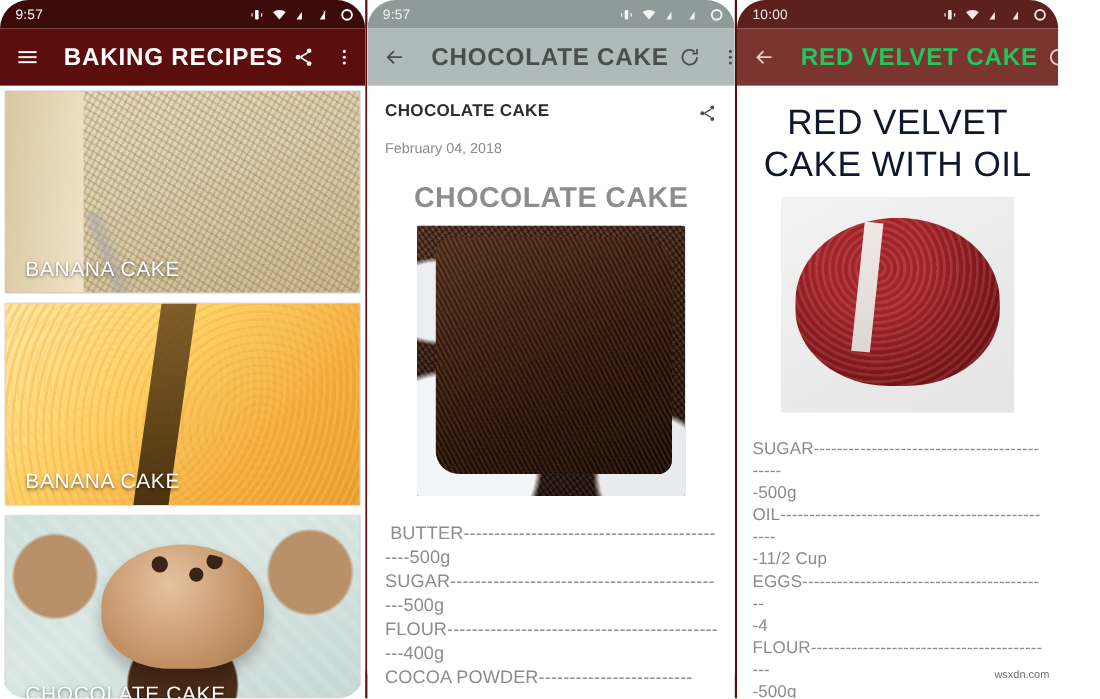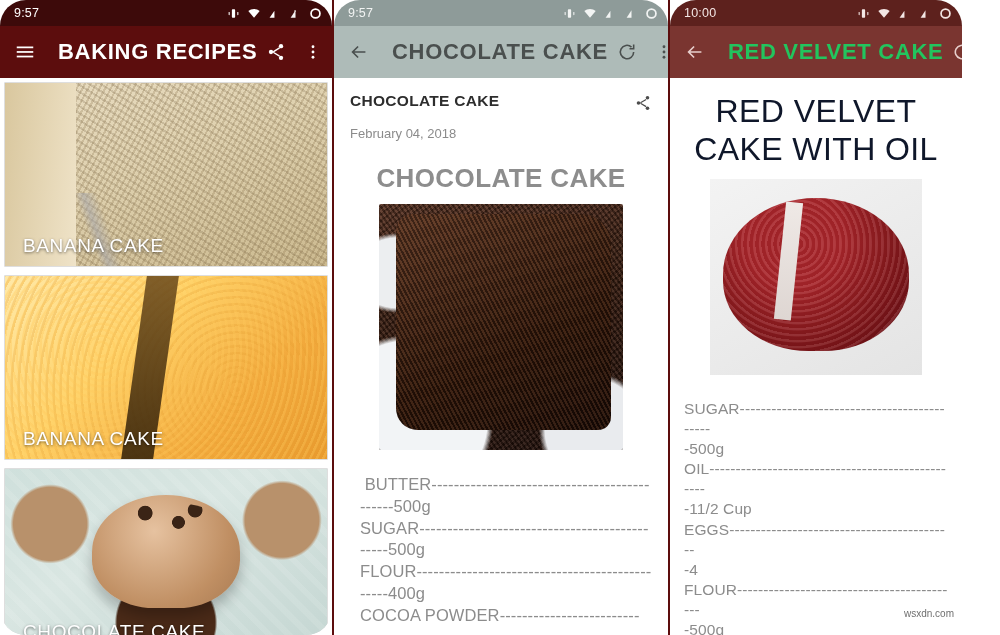--- a/index.html
+++ b/index.html
@@ -166,21 +166,21 @@
     content:""; position:absolute; left:33%; top:12%; width:8%; height:60%;
     background: linear-gradient(180deg,#efe9e6,#ded6d2);
     transform: rotate(6deg);
   }
 
   .ingredients {
     padding: 0 14px; margin-top: 24px;
     font-size: 16.5px; color: #8c8c8c; line-height: 1.30;
     letter-spacing: .1px; white-space: pre-wrap; word-break: break-all;
   }
-  .ingredients.mid { padding-left: 16px; font-size: 16.5px; line-height: 1.32; margin-left: 10px; }
+  .ingredients.mid { padding-left: 16px; font-size: 16.5px; line-height: 1.32; }
   .ingredients.right { font-size: 15.5px; line-height: 1.30; }
 
   .watermark {
     position: absolute; right: 8px; bottom: 16px;
     font-size: 10px; color: #6f6f6f; font-family: "Liberation Sans", sans-serif;
   }
 </style>
 </head>
 <body>
 

